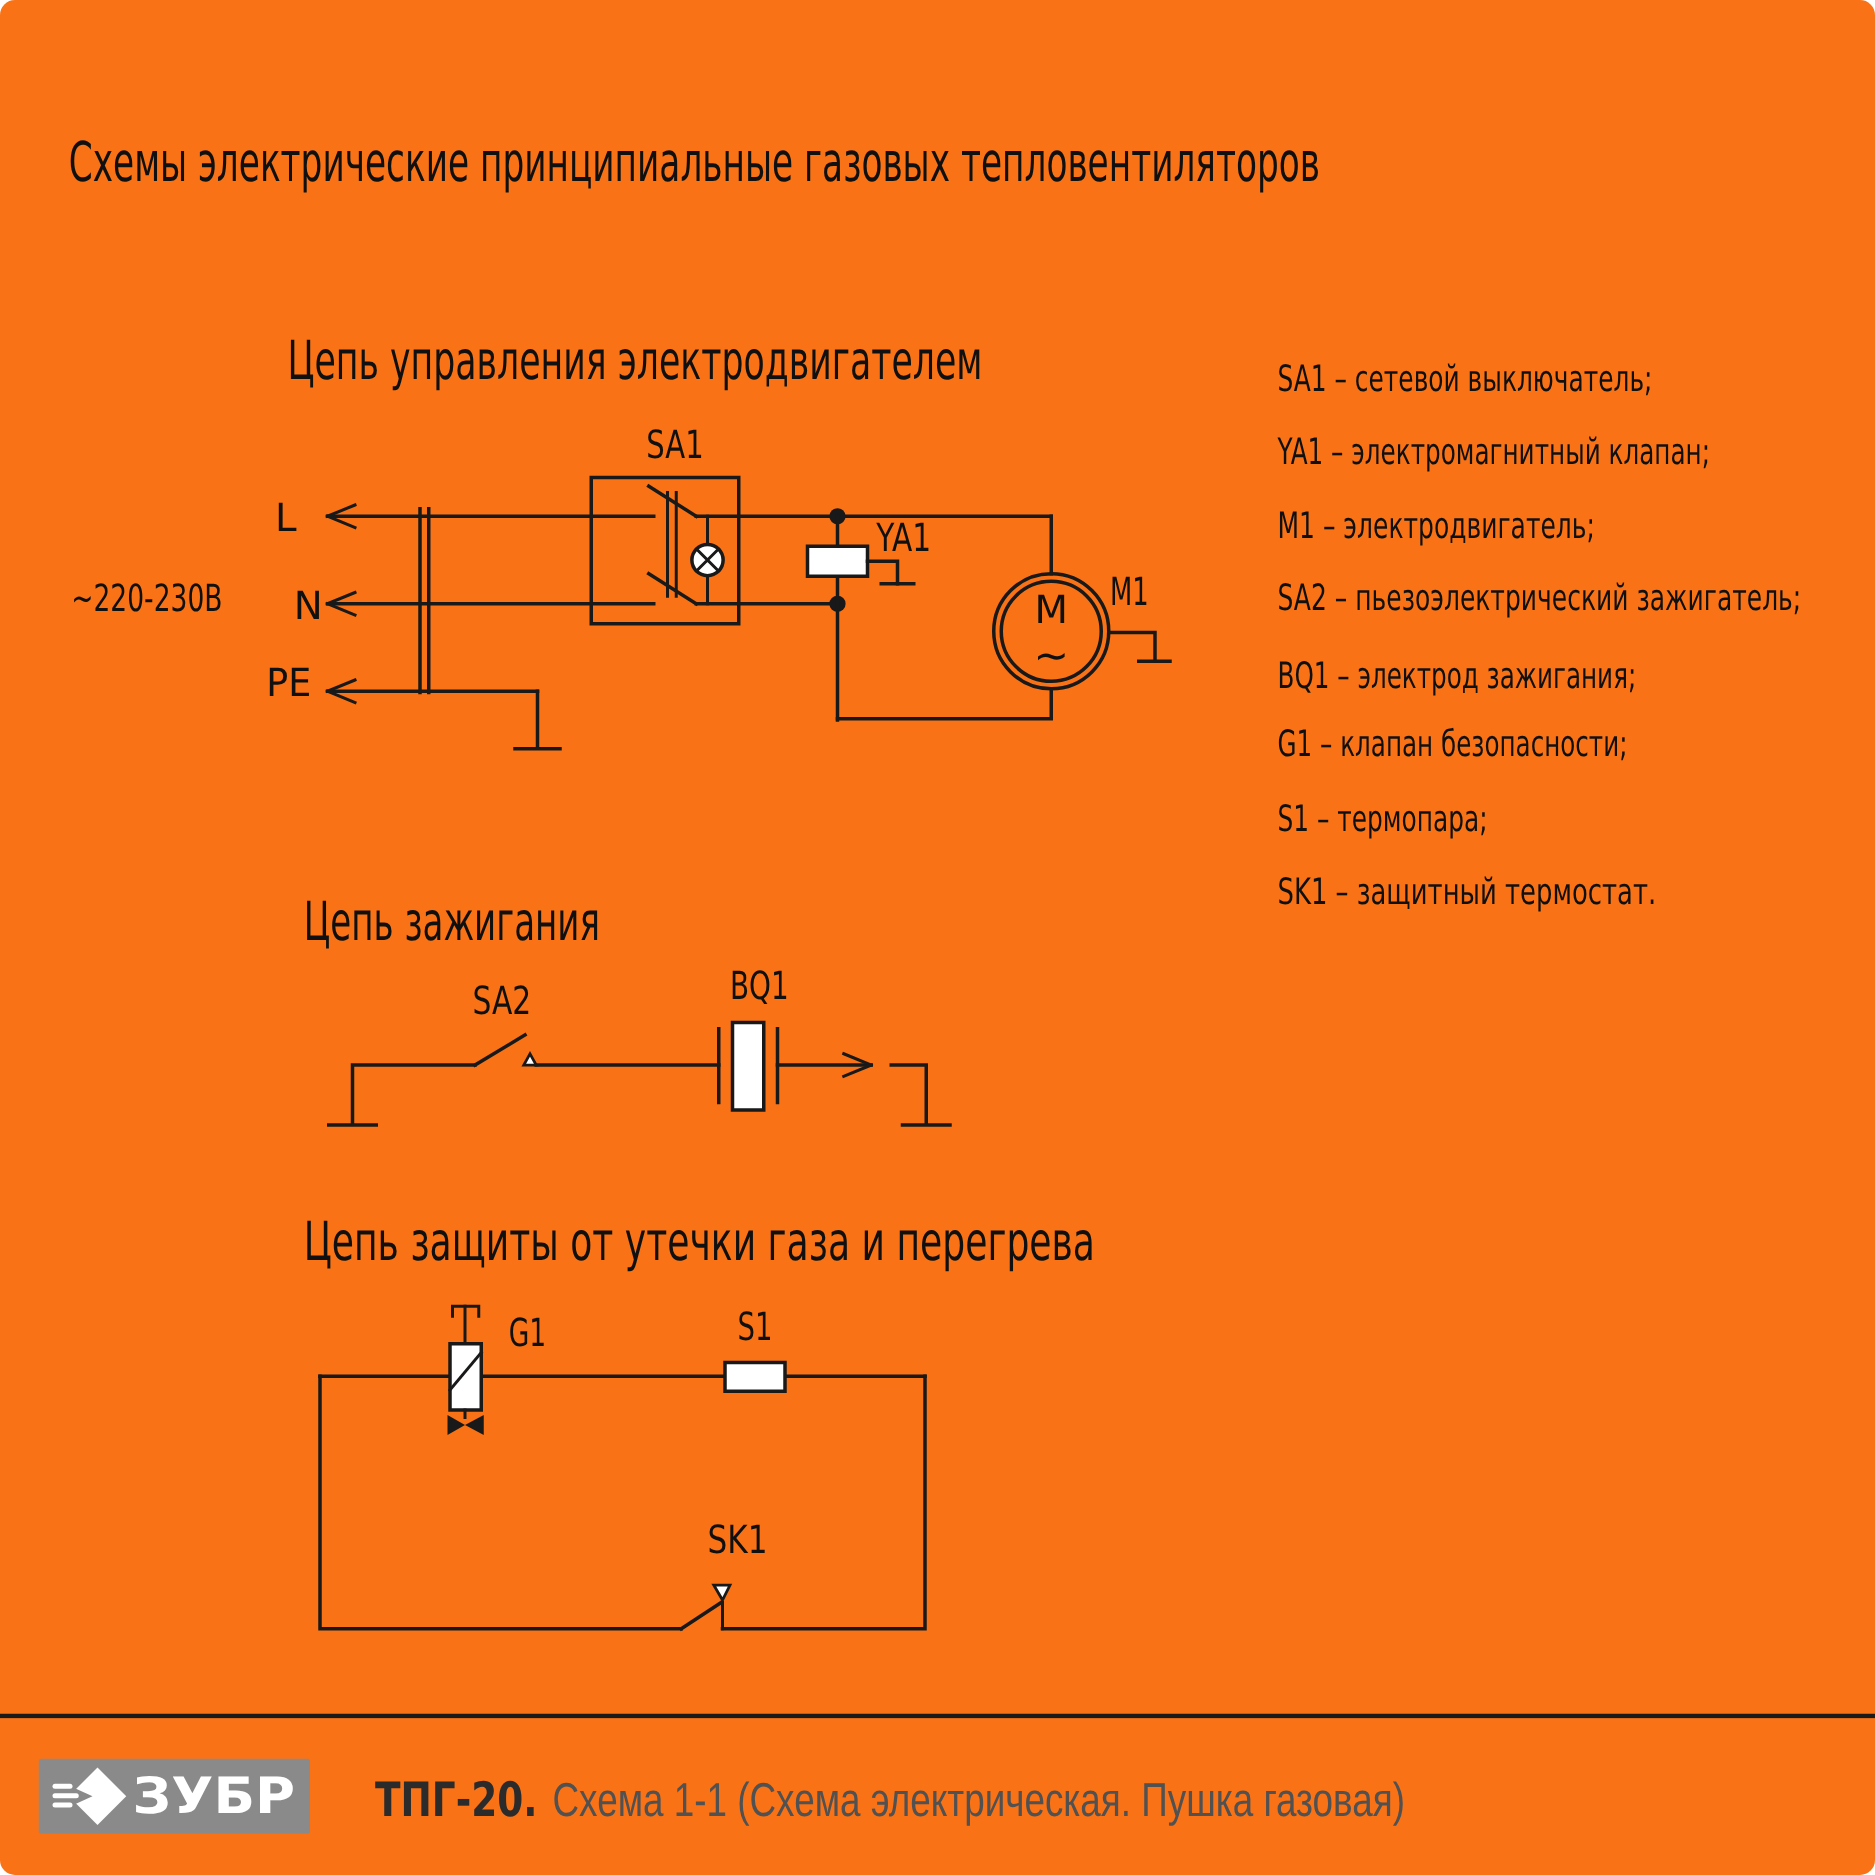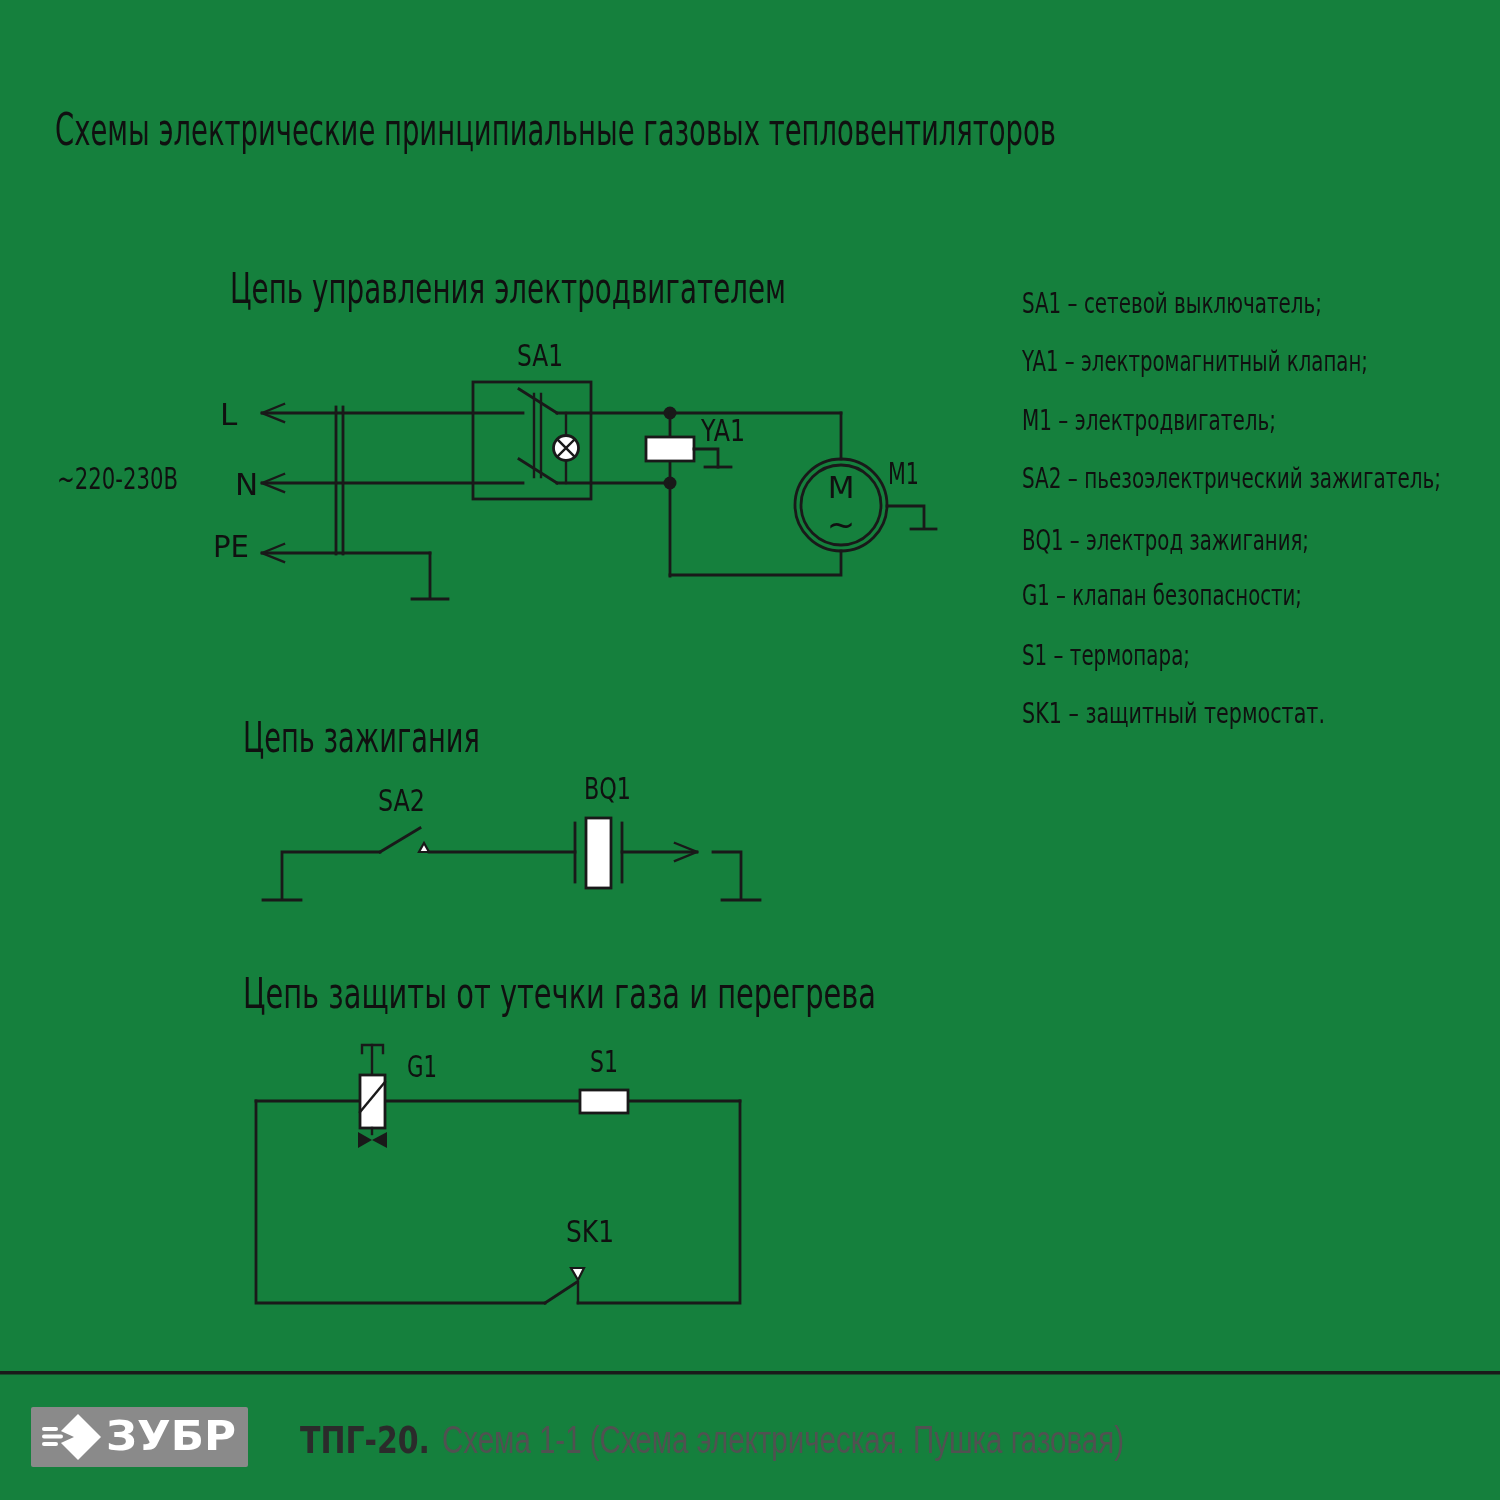--- a/index.html
+++ b/index.html
@@ -1,16 +1,16 @@
 <!DOCTYPE html>
 <html><head>
 <meta charset="utf-8">
 <style>
   html,body{margin:0;padding:0;background:#ffffff;}
-  .sheet{position:relative;width:1500px;height:1500px;background:#15803d;overflow:hidden;}
+  .sheet{position:relative;width:1500px;height:1500px;background:#f97316;overflow:hidden;border-radius:12px;}
   svg{display:block;}
   .wire{stroke:#191919;stroke-width:2.8;fill:none;stroke-linecap:square;}
   .wire-thin{stroke:#191919;stroke-width:2.4;fill:none;stroke-linecap:square;}
   .boxline{stroke:#191919;stroke-width:2.8;fill:none;}
   .whitebox{stroke:#191919;stroke-width:2.8;fill:#ffffff;}
   .dot{fill:#191919;stroke:none;}
   .filled{fill:#191919;stroke:none;}
   .opentri{stroke:#191919;stroke-width:2.2;fill:#ffffff;}
   .dtext{font-family:"DejaVu Sans",sans-serif;fill:#101010;}
   .ltext{font-family:"DejaVu Sans",sans-serif;fill:#101010;}

